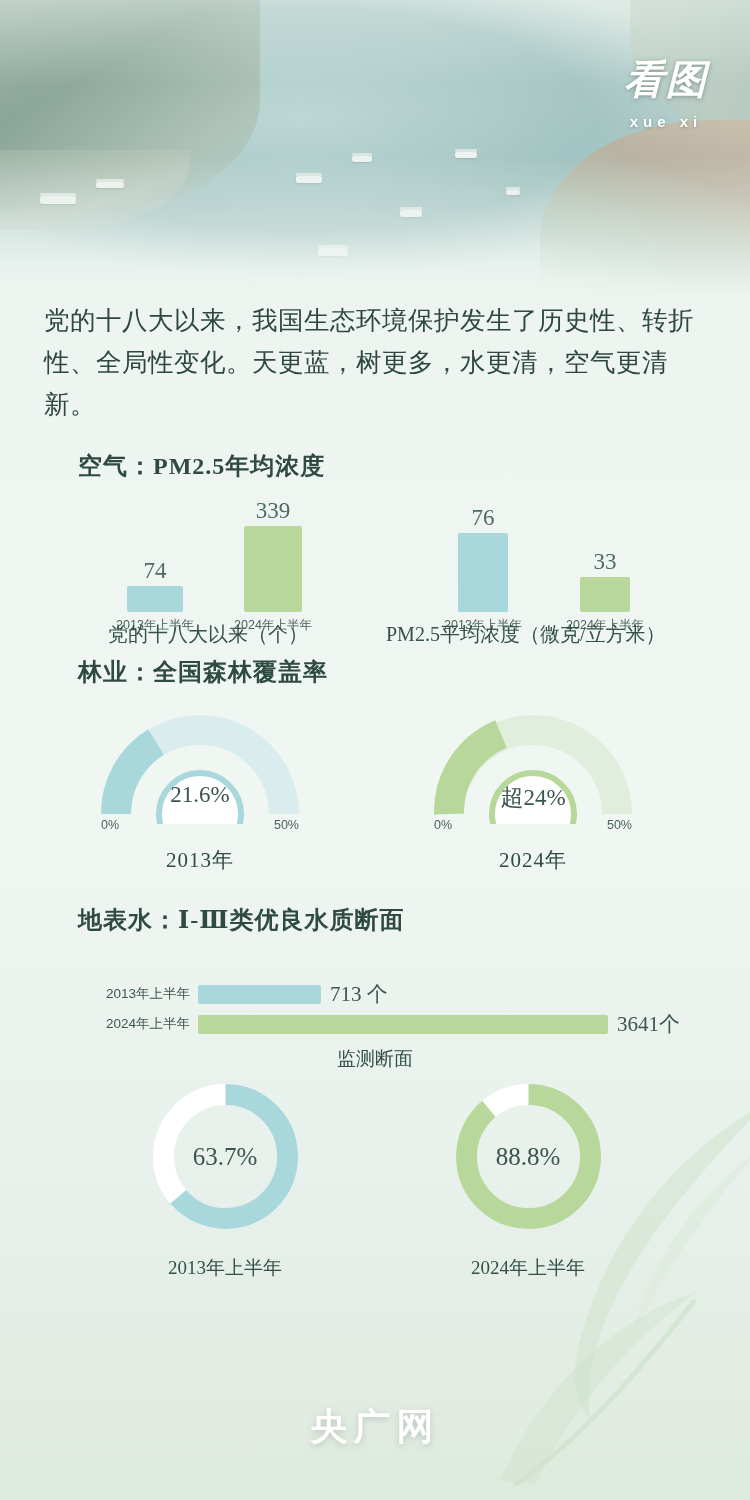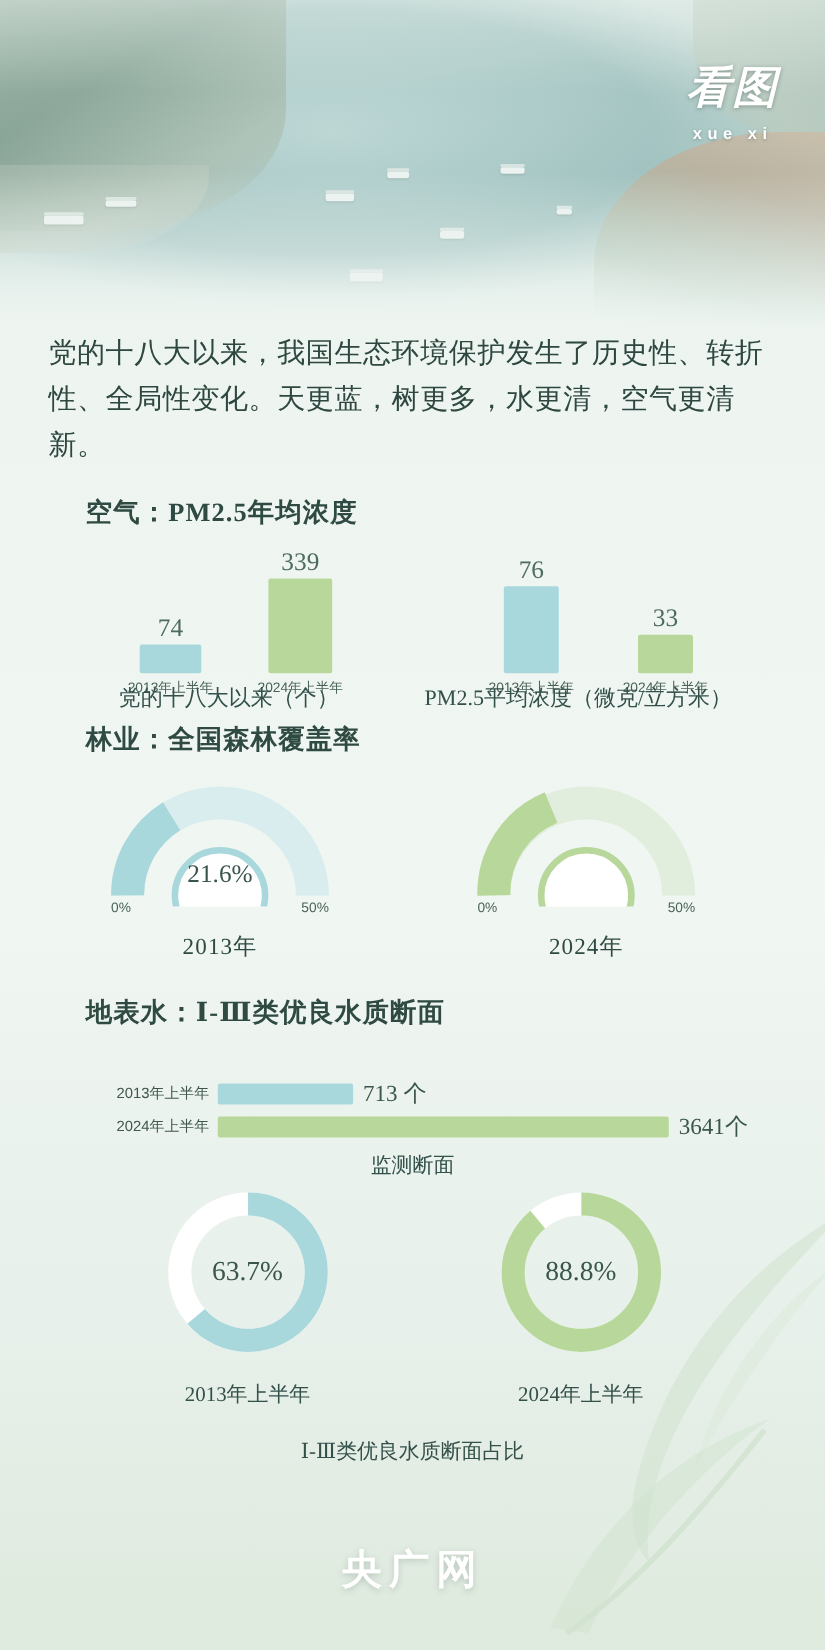--- a/index.html
+++ b/index.html
@@ -266,20 +266,21 @@
       <div class="gauge" style="left:418px;top:0;">
         <svg class="gauge-svg" width="200" height="120" viewBox="0 0 200 120">
           <path d="M16 110 A84 84 0 0 1 184 110" fill="none" stroke="#e2eedd" stroke-width="30"></path>
           <path d="M16 110 A84 84 0 0 1 68 30" fill="none" stroke="#b7d89a" stroke-width="30"></path>
           <circle cx="100" cy="110" r="41" fill="#ffffff" stroke="#b7d89a" stroke-width="6"></circle>
         </svg>
         <div class="gauge-ends">
           <span class="l">0%</span>
           <span class="r">50%</span>
         </div>
+        <div style="position:absolute;left:0;top:78px;width:230px;text-align:center;font-family:'Liberation Serif',serif;font-size:23px;color:#3a554c;">超24%</div>
         <div class="gauge-year">2024年</div>
       </div>
     </div>
 
     <div class="section-title" style="margin-top:-10px;">地表水：Ⅰ-Ⅲ类优良水质断面</div>
 
     <div class="waterbars">
       <div class="wrow" style="left:78px;top:26px;">
         <div class="wlab">2013年上半年</div>
         <div class="wbar" style="width:123px;background:#a9d8dc;"></div>
@@ -310,21 +311,20 @@
         <div class="donut-wrap">
           <svg width="165" height="165" viewBox="0 0 165 165">
             <circle cx="82.5" cy="82.5" r="62" fill="none" stroke="#ffffff" stroke-width="21"></circle>
             <circle cx="82.5" cy="82.5" r="62" fill="none" stroke="#b7d89a" stroke-width="21" stroke-dasharray="346 43" stroke-dashoffset="0" transform="rotate(-90 82.5 82.5)"></circle>
           </svg>
           <div class="donut-val">88.8%</div>
         </div>
         <div class="donut-lab">2024年上半年</div>
       </div>
 
-      <div class="donut-cap" style="left:0;top:232px;">Ⅰ-Ⅲ类优良水质断面占比</div>
     </div>
 
   </div>
 
   <div class="footer">
     <span class="footer-logo">央广网</span>
   </div>
 
 </div>
 

